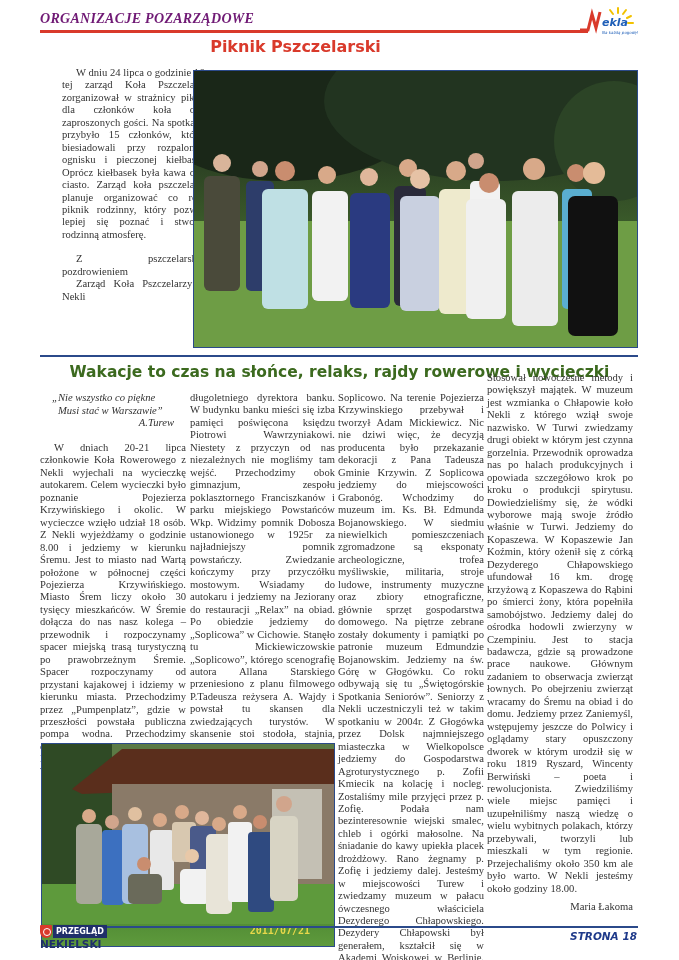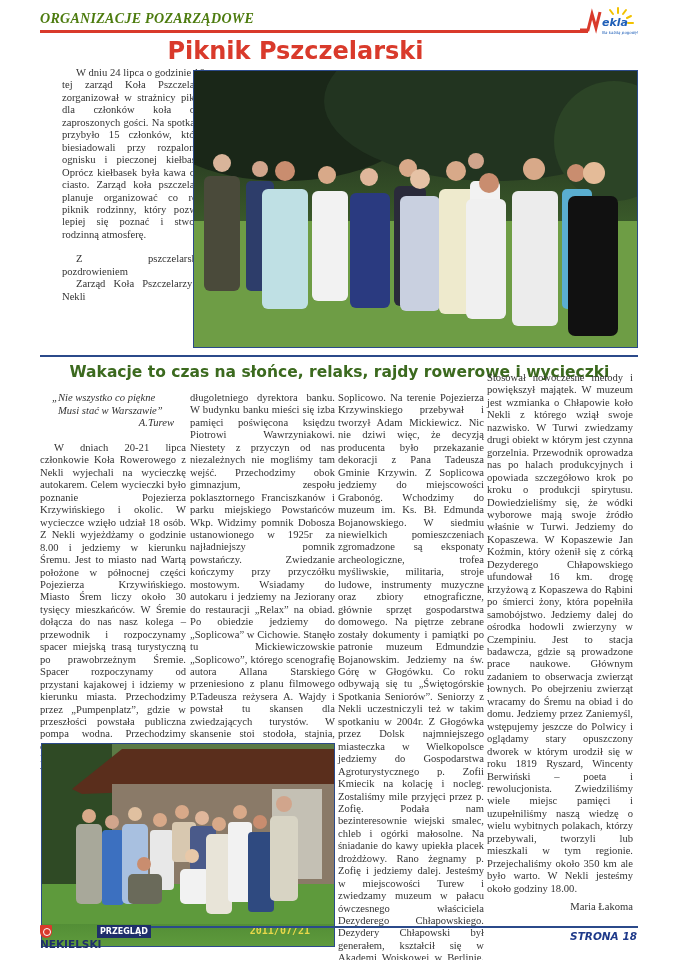--- a/index.html
+++ b/index.html
@@ -2,31 +2,31 @@
 <html><head>
 <meta charset="utf-8">
 <style>
   * { box-sizing: border-box; margin: 0; padding: 0; }
   html, body { width: 679px; height: 960px; background: #ffffff; overflow: hidden; }
   body { position: relative; font-family: "DejaVu Serif", serif; color: #2a2a2a; }
 
   .section-label {
     position: absolute; left: 40px; top: 11px;
     font-family: "Liberation Serif", serif; font-style: italic; font-weight: bold;
-    font-size: 14px; color: #4d7c0f; letter-spacing: 0.3px;
+    font-size: 14px; color: #701a75; letter-spacing: 0.3px;
   }
   .top-rule {
     position: absolute; left: 40px; top: 30px; width: 548px; height: 3px; background: #d93a2b;
   }
   .logo-nekla { position: absolute; left: 580px; top: 4px; width: 58px; height: 34px; }
   .logo-nekla svg { width: 58px; height: 34px; }
 
   .title1 {
     position: absolute; left: 0; width: 591px; top: 37px; text-align: center;
-    font-family: "DejaVu Sans", sans-serif; font-weight: bold; font-size: 24px; color: #d93a2b;
+    font-family: "DejaVu Sans", sans-serif; font-weight: bold; font-size: 16px; color: #d93a2b;
   }
 
   .col-text {
     font-family: "Liberation Serif", serif; font-size: 10.6px; line-height: 12.45px;
     text-align: justify; color: #333;
   }
   .col-text p { text-indent: 14px; }
   .col-text p.noind { text-indent: 0; }
 
   .left-col1 { position: absolute; left: 40px; top: 67px; width: 146px; margin-left: 22px; }
@@ -64,21 +64,21 @@
     font-family: "DejaVu Sans Mono", monospace; font-size: 10px; color: #e8d84a; font-weight: bold;
   }
 
   .bottom-rule { position: absolute; left: 97px; top: 926px; width: 541px; height: 2px; background: #2b4a8a; }
   .logo-pn { position: absolute; left: 40px; top: 925px; }
   .pn-top { display: flex; align-items: center; height: 13px; }
   .pn-shield { width: 12px; height: 13px; background: #d93a2b; border-radius: 1px 1px 6px 6px; margin-right: 1px; position: relative; }
   .pn-shield::after { content: ""; position: absolute; left: 3px; top: 3px; width: 6px; height: 6px; border: 1px solid #fff; border-radius: 50%; }
   .pn-przeglad {
     background: #1f2f6a; color: #fff; font-family: "DejaVu Sans", sans-serif; font-size: 8px; font-weight: bold;
-    padding: 1px 3px; height: 13px; line-height: 11px; margin-left: 44px;
+    padding: 1px 3px; height: 13px; line-height: 11px;
   }
   .pn-nekielski {
     font-family: "DejaVu Sans", sans-serif; font-weight: bold; font-size: 10.5px; color: #1f2f6a; line-height: 12px;
   }
   .page-num {
     position: absolute; right: 42px; top: 930px;
     font-family: "DejaVu Sans", sans-serif; font-style: italic; font-weight: bold; font-size: 10.5px; color: #1f3a8a;
   }
 </style>
 </head>

